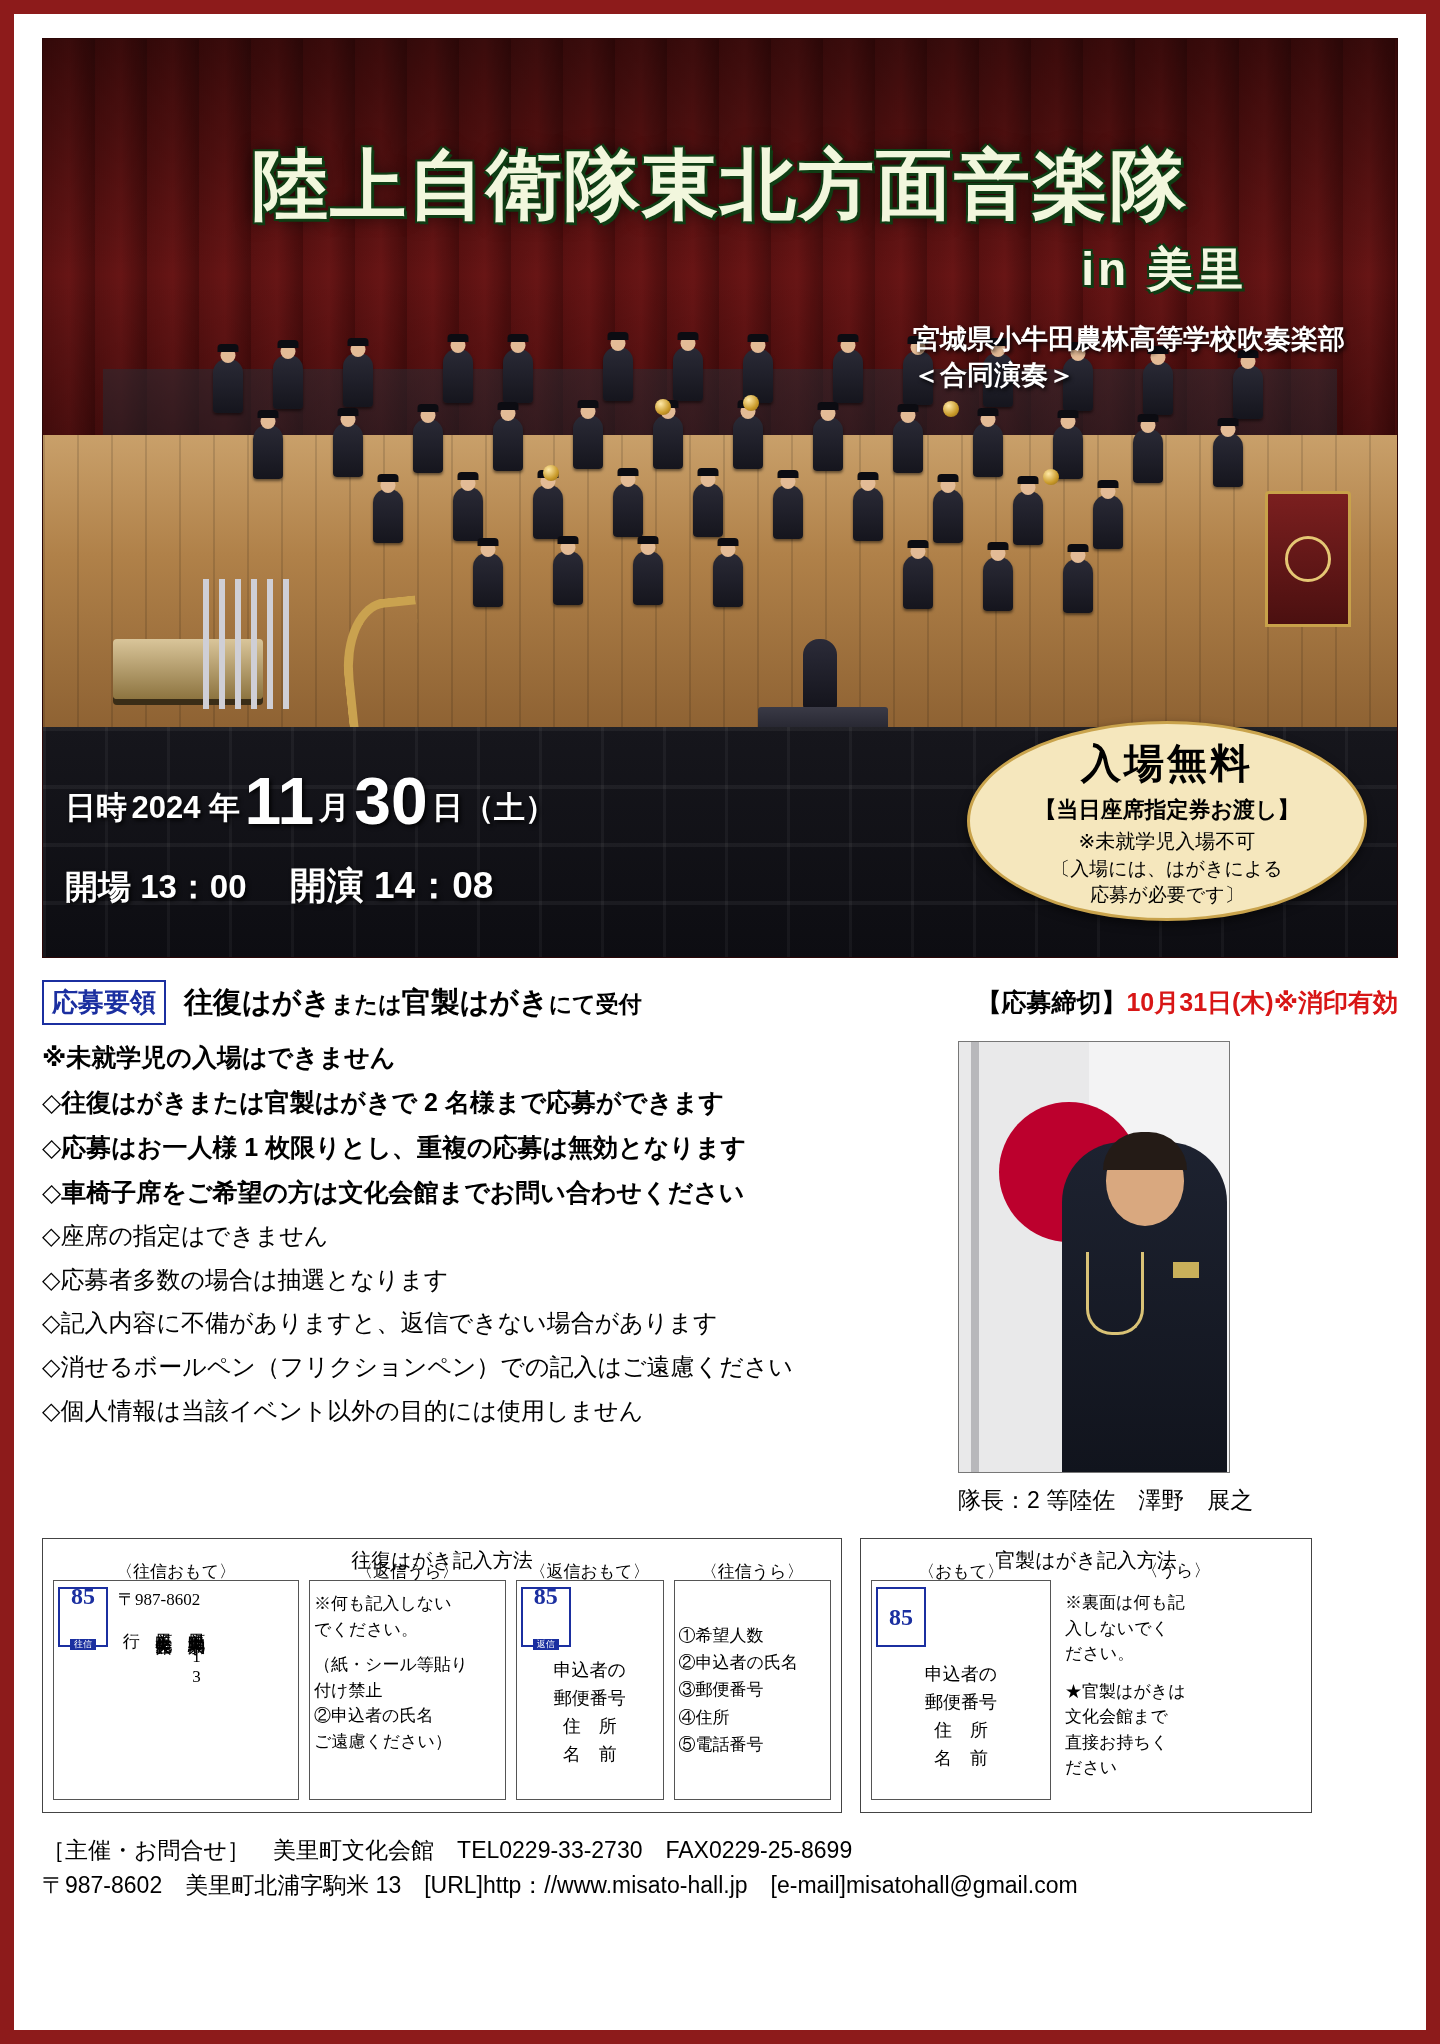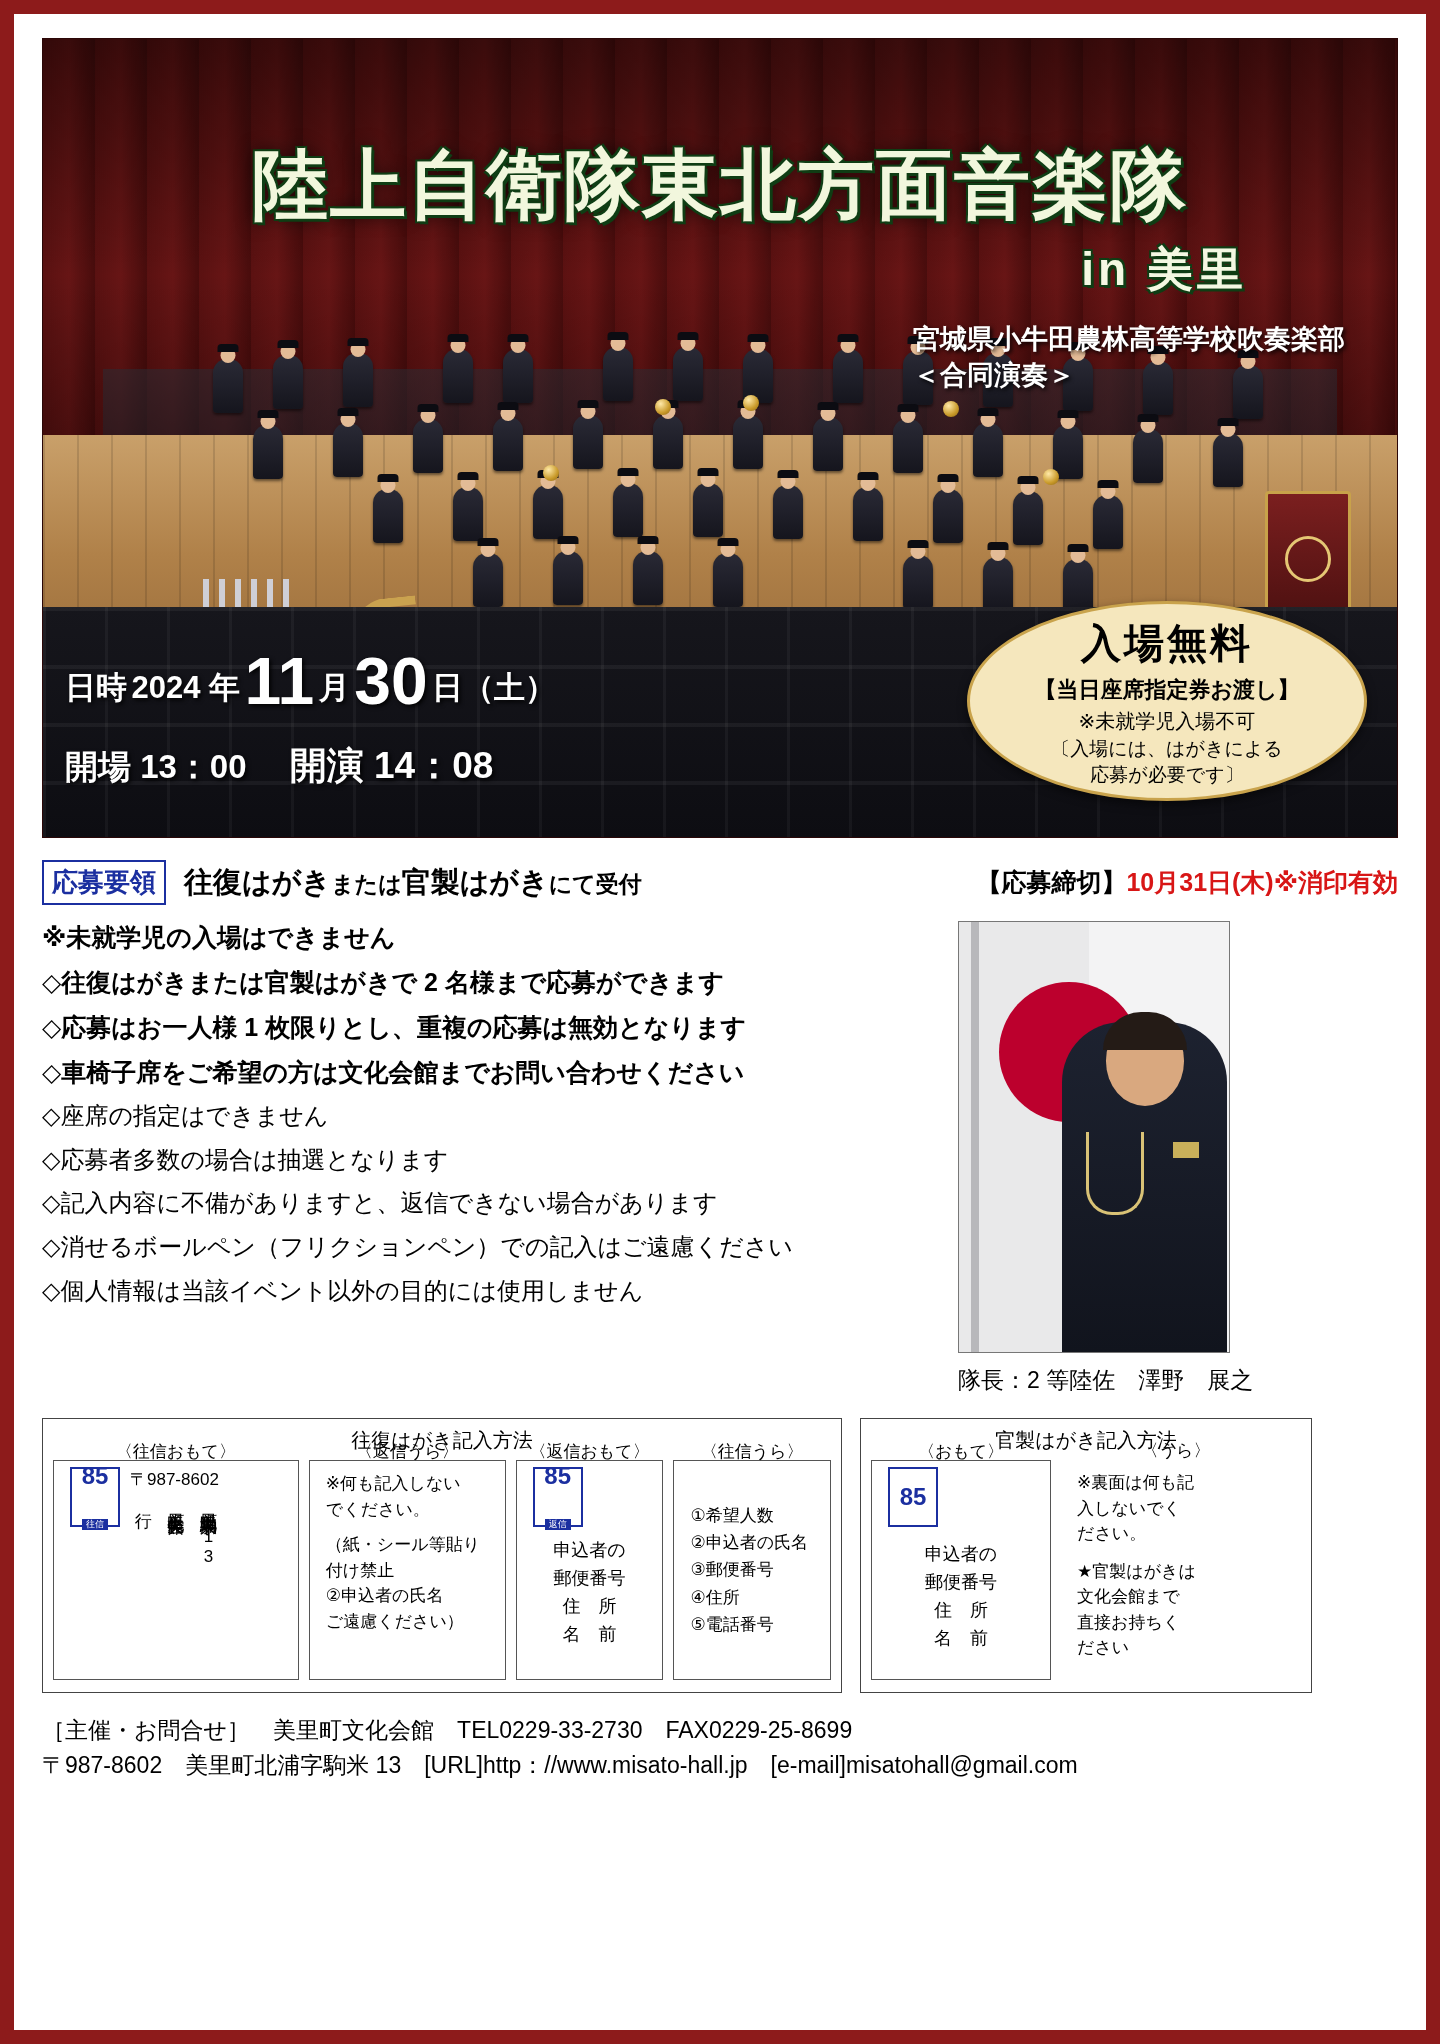--- a/index.html
+++ b/index.html
@@ -18,21 +18,21 @@
     padding:0;
   }
   .inner{
     position:absolute;
     left:28px;right:28px;top:24px;bottom:20px;
   }
 
   
   .hero{
     position:relative;
-    height:800px;
+    height:920px;
     background:
       radial-gradient(ellipse at 50% 18%, #5a1010 0%, #3a0a0a 45%, #230606 100%);
     overflow:hidden;
     border:1px solid #2b0707;
     box-sizing:border-box;
   }
   
   .curtain{
     position:absolute;left:0;right:0;top:0;height:430px;
     background:repeating-linear-gradient(90deg,#5d1212 0px,#6a1616 26px,#4a0d0d 52px);
@@ -222,22 +222,23 @@
 
   
   .cards{display:flex;margin-top:22px;gap:18px;}
   .card{
     border:1px solid #444;padding:8px 10px 12px 10px;box-sizing:border-box;
     background:#fff;
   }
   .card .cap{text-align:center;font-size:20px;margin-bottom:6px;}
   .card-inner{display:flex;gap:10px;}
   .pane{
-    border:1px solid #555;display:flex;box-sizing:border-box;padding:6px 16px;
+    border:1px solid #555;display:flex;box-sizing:border-box;padding:6px 4px;
     position:relative;
+    font-family:Liberation Serif, serif;
   }
   .pane-hdr{
     position:absolute;top:-21px;left:0;right:0;text-align:center;font-size:17px;
   }
   .stamp{
     width:46px;height:56px;border:2px solid #1b2fa0;color:#1b2fa0;
     display:flex;flex-direction:column;align-items:center;justify-content:center;
     font-weight:bold;font-size:24px;line-height:1;gap:28px;
   }
   .stamp .tag{

